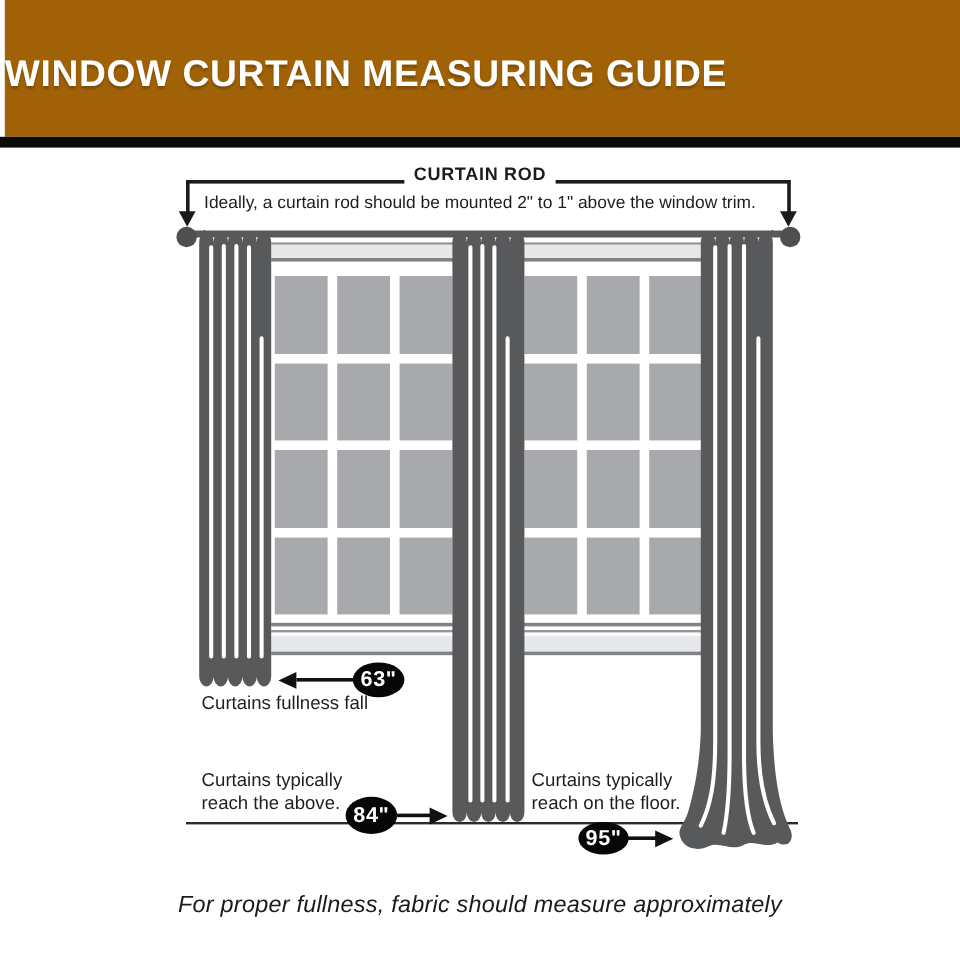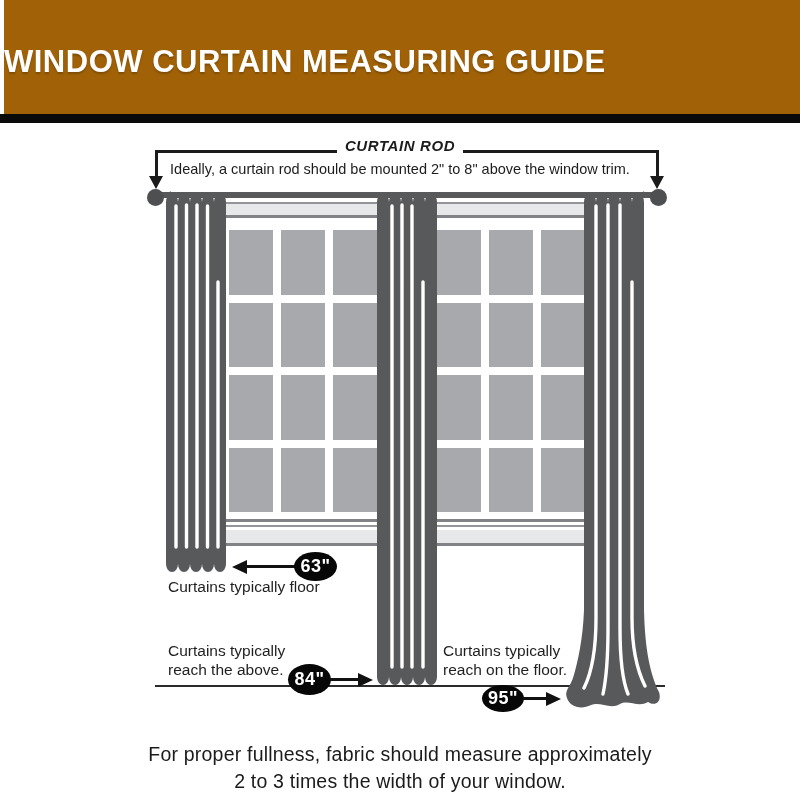--- a/index.html
+++ b/index.html
@@ -8,21 +8,21 @@
 
   
   .banner { position:absolute; left:4px; top:0; width:800px; height:114px; background:#a16207;
             display:flex; align-items:center; }
   .banner h1 { color:#fff; font-size:31px; font-weight:bold; letter-spacing:0.5px; padding-top:10px;
                text-shadow:0 2px 2px rgba(0,0,0,0.22); white-space:nowrap; }
   .black-bar { position:absolute; left:0; top:114px; width:800px; height:9px; background:#0a0a0a; }
 
   
   .rod-label { position:absolute; left:0; top:137px; width:800px; text-align:center;
-               font-size:15px; font-weight:bold; letter-spacing:0.6px;font-style:italic; }
+               font-size:15px; font-weight:bold; letter-spacing:0.6px; }
   .hline { position:absolute; top:150px; height:2.5px; background:#1b1b1b; }
   .hl-left  { left:156px; width:181px; }
   .hl-right { left:463px; width:195px; }
   .vline { position:absolute; top:150px; width:2.5px; height:27px; background:#1b1b1b; }
   .vl-left  { left:155px; }
   .vl-right { left:656px; }
   .tri-down { position:absolute; width:0; height:0; border-left:7px solid transparent;
               border-right:7px solid transparent; border-top:13px solid #1b1b1b; top:176px; }
   .td-left  { left:149px; }
   .td-right { left:650px; }
@@ -81,42 +81,42 @@
                border-bottom:7px solid transparent; border-left:15px solid #111; }
   .t84 { left:358px; top:672.5px; }
   .t95 { left:546px; top:691.5px; }
 
   .caption { position:absolute; font-size:15.5px; line-height:18.5px; color:#1f1f1f; }
   .cap1 { left:168px; top:578px; }
   .cap2 { left:168px; top:642px; }
   .cap3 { left:443px; top:642px; }
 
   .footer { position:absolute; left:0; top:741px; width:800px; text-align:center;
-            font-size:19.5px; line-height:27px; letter-spacing:0.2px; color:#1b1b1b; }
+            font-size:19.5px; line-height:27px; letter-spacing:0.2px; color:#1b1b1b;font-style:italic; }
 </style>
 </head>
 <body>
 
 <div class="page">
 
   <header class="banner">
     <h1>WINDOW CURTAIN MEASURING GUIDE</h1>
   </header>
   <div class="black-bar"></div>
 
   <section>
 
     <div class="rod-label">CURTAIN ROD</div>
     <div class="hline hl-left"></div>
     <div class="hline hl-right"></div>
     <div class="vline vl-left"></div>
     <div class="vline vl-right"></div>
     <div class="tri-down td-left"></div>
     <div class="tri-down td-right"></div>
-    <div class="rod-note">Ideally, a curtain rod should be mounted 2" to 8" above the window trim.</div>
+    <div class="rod-note">Ideally, a curtain rod should be mounted 2" to 1" above the window trim.</div>
 
     <div class="rod-bar"></div>
     <div class="finial f-left"></div>
     <div class="finial f-right"></div>
     <div class="hook hk-left"></div>
     <div class="hook hk-right"></div>
 
     <div class="window win-left">
       <div class="w-line-a"></div>
       <div class="w-band"></div>
@@ -187,38 +187,37 @@
 
     <svg class="curtain c-right" width="95" height="521" viewBox="0 0 95 521">
       <path class="cbody" d="M19,12 a6,8 0 0 1 12,0 a6,8 0 0 1 12,0 a6,8 0 0 1 12,0 a6,8 0 0 1 12,0 a6,8 0 0 1 12,0 L79,420 C80,462 86,486 94,502 C97,511 91,517 83,512 C73,518 63,509 55,514 C45,520 35,511 26,515 C16,520 5,517 2,508 C-1,501 5,497 8,488 C13,472 18,448 19,420 Z"></path>
       <path class="fold" d="M31,16 V428 C31,462 27,482 19,498 M43,15 V438 C43,472 41,490 38,504 M55,15 V438 C55,474 58,492 63,504 M67,92 V428 C67,462 73,482 80,496"></path>
     </svg>
 
     <div class="tri-left t63"></div>
     <div class="aline a63"></div>
     <div class="oval o-63">63"</div>
     <div class="caption cap1">
-      <div>Curtains typically floor</div>
+      <div>Curtains fullness fall</div>
     </div>
 
     <div class="oval o-84">84"</div>
     <div class="aline a84"></div>
     <div class="tri-right t84"></div>
     <div class="caption cap2">
       <div>Curtains typically</div>
       <div>reach the above.</div>
     </div>
 
     <div class="oval o-95">95"</div>
     <div class="aline a95"></div>
     <div class="tri-right t95"></div>
     <div class="caption cap3">
       <div>Curtains typically</div>
       <div>reach on the floor.</div>
     </div>
 
     <div class="footer">
       <div>For proper fullness, fabric should measure approximately</div>
-      <div>2 to 3 times the width of your window.</div>
     </div>
 
   </section>
 </div>
 
 </body></html>

